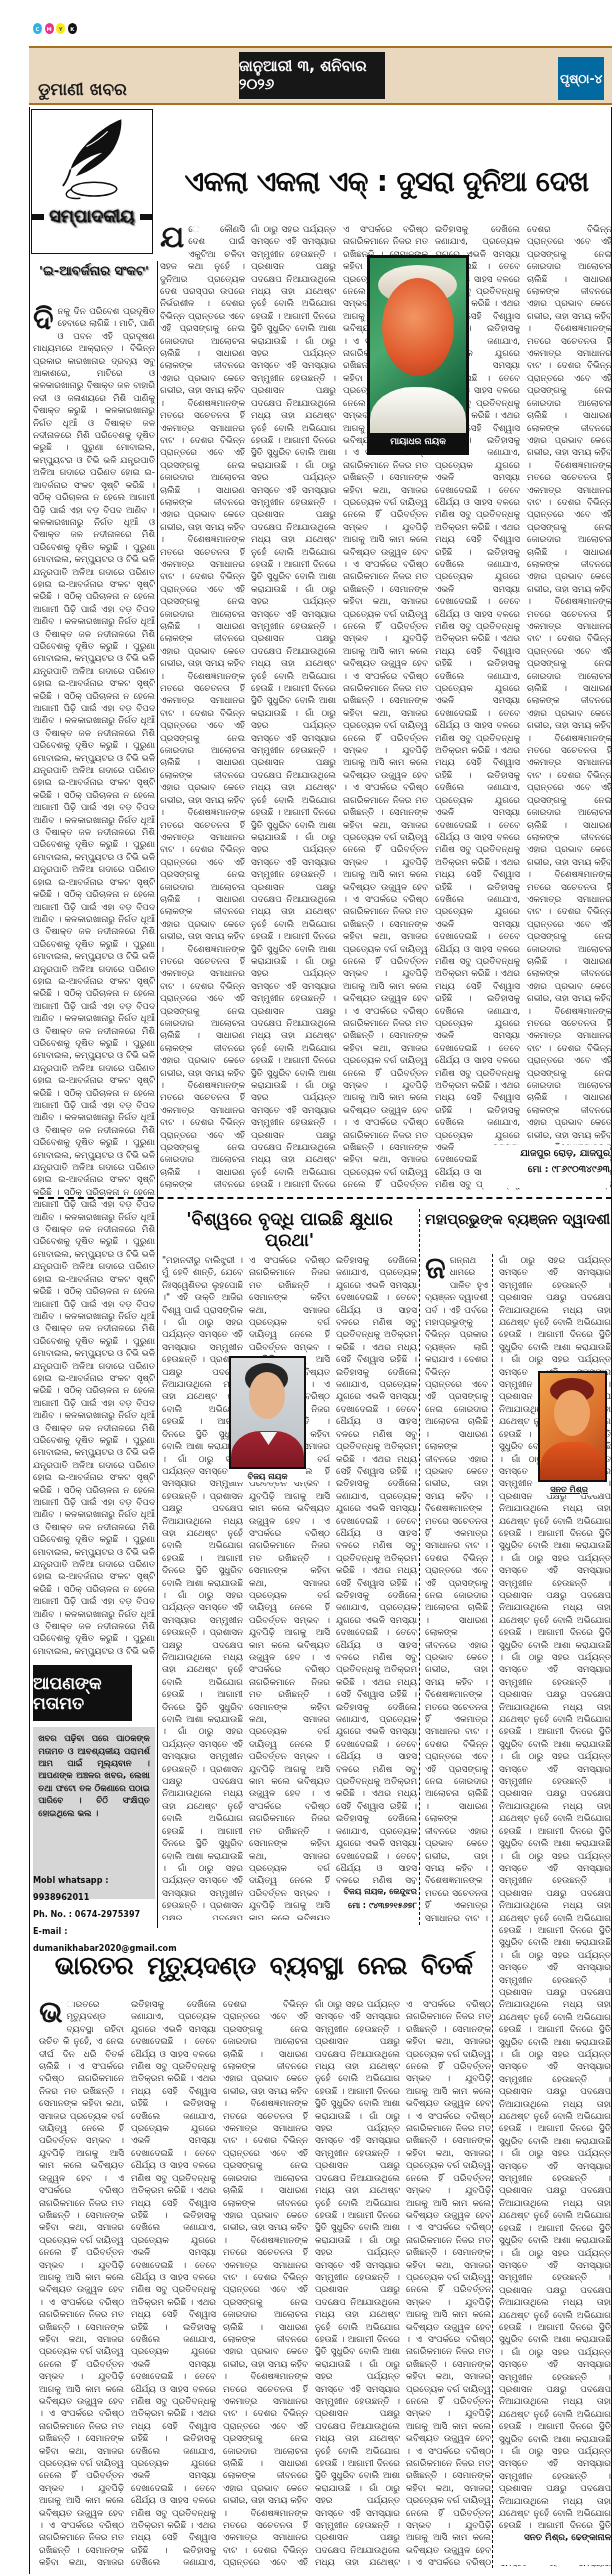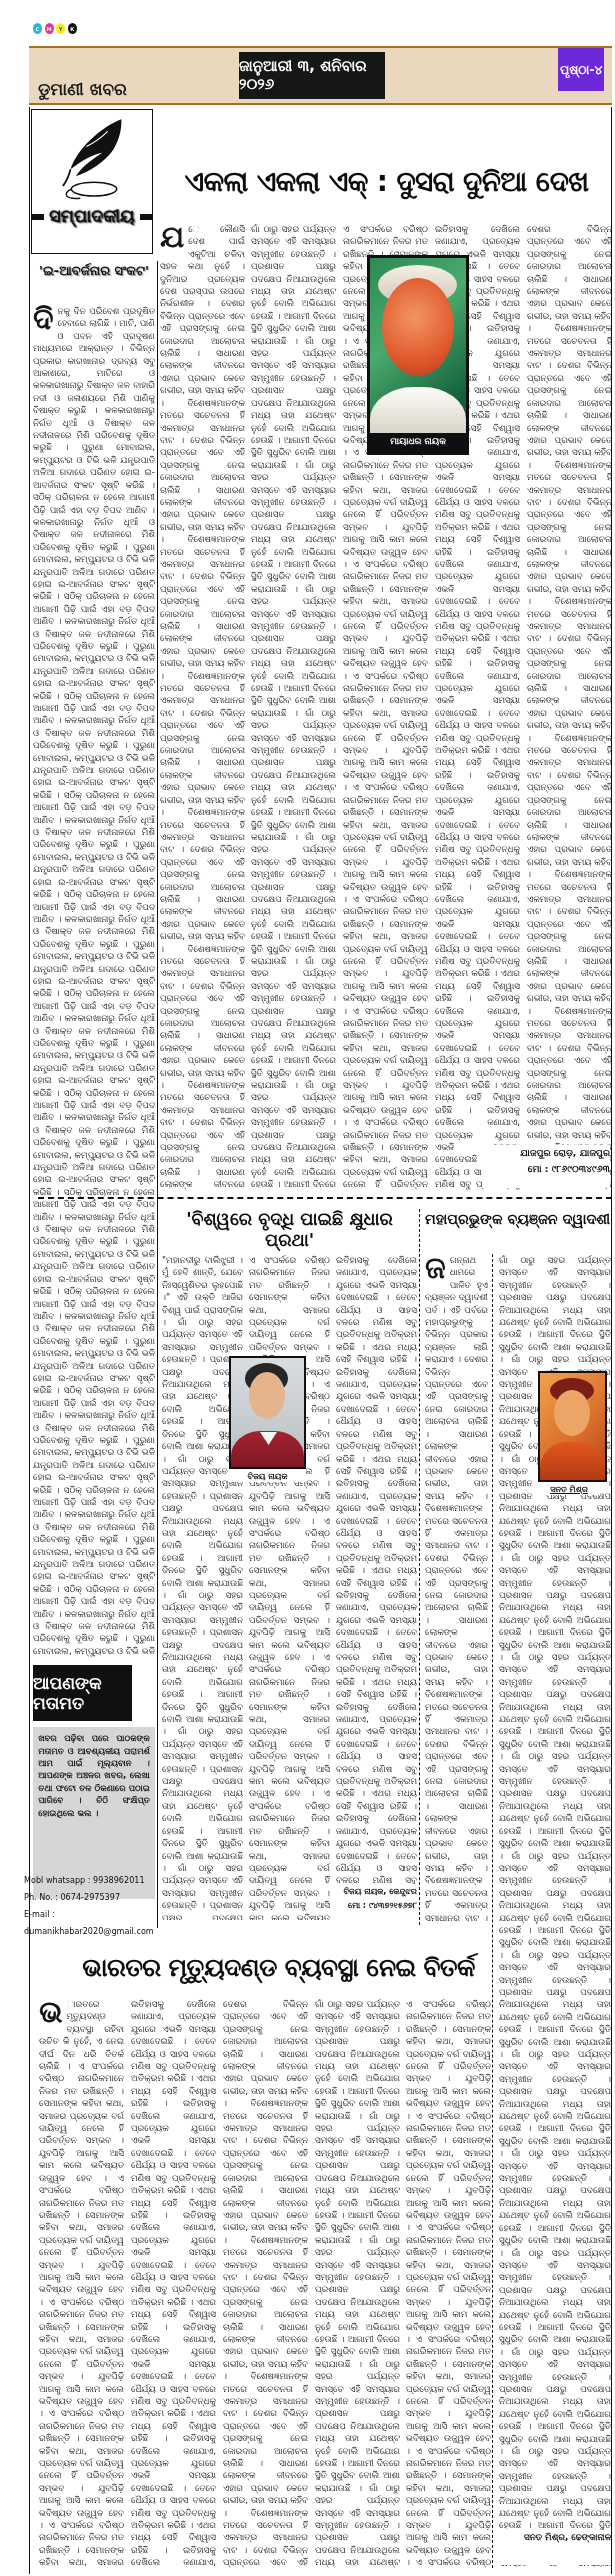--- a/index.html
+++ b/index.html
@@ -11,21 +11,21 @@
   .cmyk{position:absolute;left:33px;top:23.4px;display:flex;gap:2.6px;}
   .dot{width:9px;height:11px;border-radius:50%;color:#fff;font-size:5.2px;font-weight:bold;
        display:flex;align-items:center;justify-content:center;}
 
   
   .header-bar{position:absolute;left:29px;top:46px;width:583px;height:59px;
       background:#e9d8bd;border-top:2.6px solid #a86f1e;border-bottom:2.6px solid #a86f1e;box-sizing:border-box;}
   .pub-name{position:absolute;left:9px;bottom:3.9px;font-size:17px;font-weight:bold;color:#1b1b1b;}
   .date-box{position:absolute;left:210px;top:3.9px;width:146px;height:47px;background:#171717;color:#fff;
       display:flex;align-items:center;justify-content:center;font-size:15px;font-weight:bold;}
-  .page-box{position:absolute;right:7.8px;top:0;width:46px;height:43px;background:#6d28d9;color:#fff;
+  .page-box{position:absolute;right:7.8px;top:9px;width:46px;height:43px;background:#0369a1;color:#fff;
       display:flex;align-items:center;justify-content:center;font-size:12.4px;font-weight:bold;}
 
   
   .edge-l{left:29px;top:107px;width:1.3px;height:2467px;background:#111;}
   .edge-r{left:611px;top:107px;width:1.3px;height:2467px;background:#111;}
   .vrule-sidebar{left:157px;top:261px;width:1.3px;height:1667px;background:#111;}
 
   
   .masthead{left:31px;top:109px;width:122px;height:145px;border:1.3px solid #111;background:#fff;box-sizing:border-box;}
   .masthead svg{display:block;margin:3.9px auto 0 auto;}
@@ -41,21 +41,21 @@
   
   .sidebar-title{left:33px;top:263px;width:122px;text-align:center;font-size:13px;font-weight:bold;
       color:#111;text-shadow:1.3px 1.3px 1.3px #9a9a9a;}
   .sidebar-body{left:33px;top:305px;width:122px;height:1352px;overflow:hidden;
       font-size:8.8px;line-height:12.4px;text-align:justify;}
   .drop{float:left;font-size:30px;line-height:26px;font-weight:bold;padding:1.3px 3.9px 0 0;}
   .feedback-box{left:33px;top:1665px;width:99px;height:56px;background:#101010;color:#fff;
       display:flex;align-items:center;justify-content:center;font-size:17px;font-weight:bold;}
   .feedback-note{left:33px;top:1727px;width:122px;height:172px;background:#d6d6d6;box-sizing:border-box;
       padding:5.2px;font-size:8.5px;font-weight:bold;line-height:12.4px;text-align:justify;overflow:hidden;}
-  .contact{left:24px;top:1872px;width:122px;font-size:8.1px;font-weight:normal;line-height:17px;color:#101010;}
+  .contact{left:33px;top:1872px;width:122px;font-size:8.1px;font-weight:bold;line-height:17px;color:#101010;}
 
   
   .col{position:absolute;overflow:hidden;font-size:8.8px;line-height:12.4px;text-align:justify;color:#171717;}
   .main-col{top:223px;height:968px;width:85px;}
   .mc0{left:160px;} .mc1{left:251px;} .mc2{left:343px;} .mc3{left:435px;} .mc4{left:527px;}
 
   
   .main-photo{left:367px;top:255px;width:96px;border:3.3px solid #0f0f0f;background:#0f0f0f;}
   .main-photo .img{position:relative;width:96px;height:175px;overflow:hidden;
       background:linear-gradient(140deg,#2c8a52,#4aaa6e 40%,#13603a 85%);}
@@ -100,22 +100,22 @@
   .dw-col2{left:499px;top:1254px;width:112px;height:1313px;}
   .dwadashi-photo{left:538px;top:1371px;width:62px;background:#fff;text-decoration:underline;}
   .dwadashi-photo .img{position:relative;width:65px;height:107px;border:2px solid #111;overflow:hidden;
       background:linear-gradient(135deg,#f0a24a,#d96c2a 60%,#a9441c);}
   .dwadashi-photo .hair{position:absolute;left:10.4px;top:5.2px;width:44px;height:25px;border-radius:50%;background:#7a1f16;}
   .dwadashi-photo .face{position:absolute;left:14.3px;top:17px;width:36px;height:46px;border-radius:50%;background:#eda567;}
   .dwadashi-photo .robe{position:absolute;left:0;bottom:0;width:100%;height:38px;
       background:linear-gradient(#e2571e,#b23a12);border-radius:40% 40% 0 0/70% 70% 0 0;}
 
   
-  .debate-headline{left:54px;top:1944px;width:449px;height:47px;display:flex;align-items:center;justify-content:center;
-      font-size:25px;font-weight:800;letter-spacing:-0.7px;color:#0d0d0d;white-space:nowrap;}
+  .debate-headline{left:39px;top:1944px;width:449px;height:47px;display:flex;align-items:center;justify-content:center;
+      font-size:25px;font-weight:800;letter-spacing:-0.7px;color:#0d0d0d;white-space:nowrap;font-family:Liberation Mono, monospace;}
   .debate-col{top:1998px;height:571px;width:85px;}
   .dc0{left:39px;} .dc1{left:131px;} .dc2{left:223px;} .dc3{left:315px;} .dc4{left:406px;}
 </style>
 </head>
 <body>
 
 <div class="page">
 
   <div class="cmyk">
     <div class="dot" style="background:#2bb3e5">C</div>

